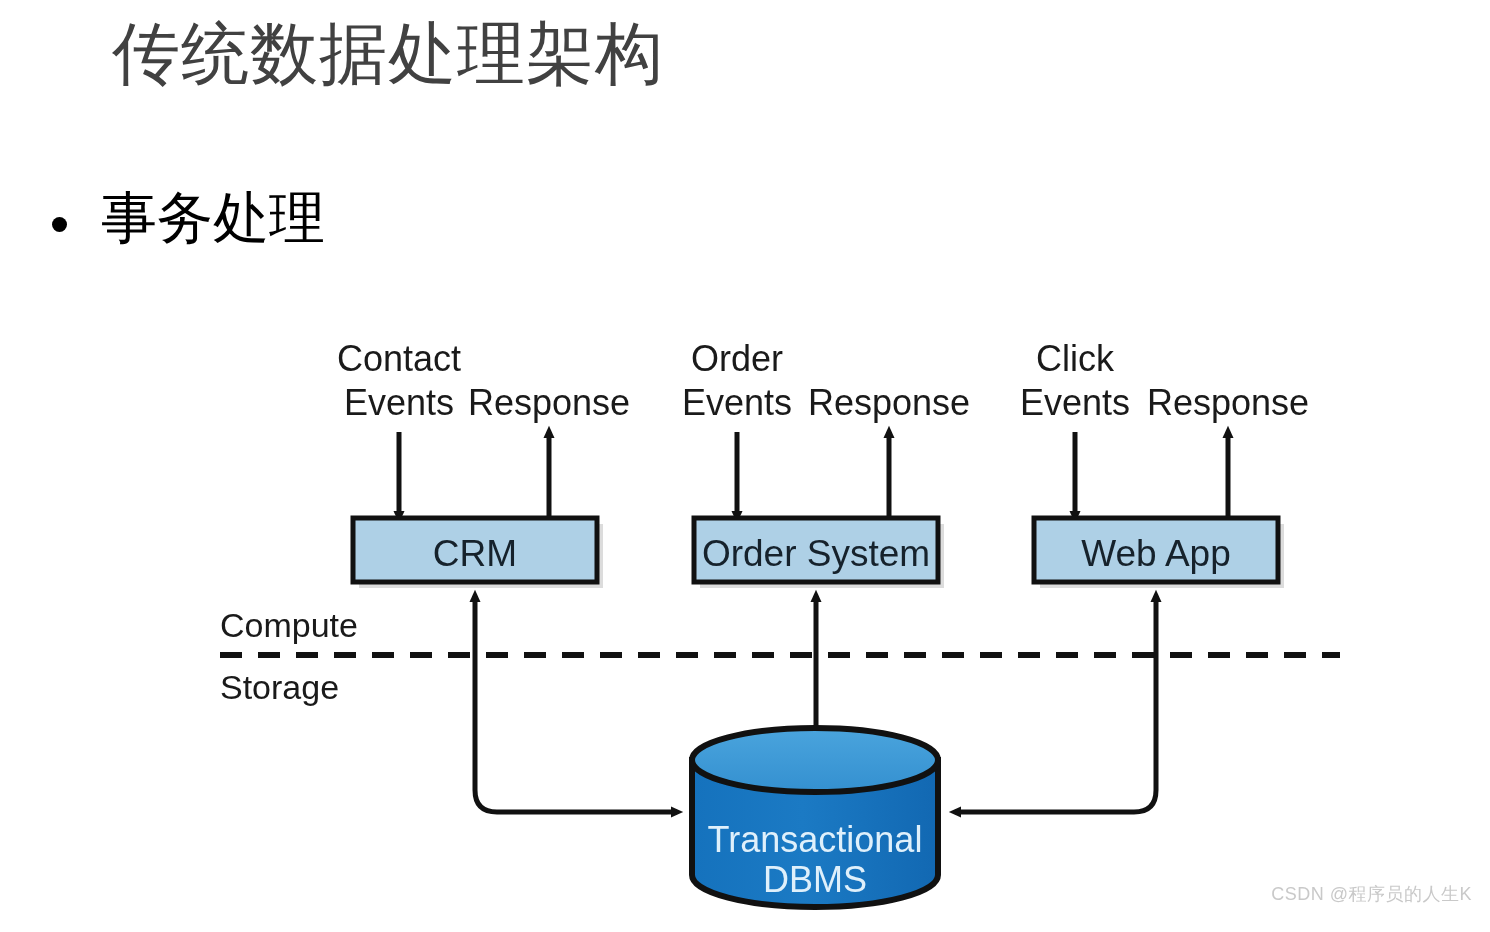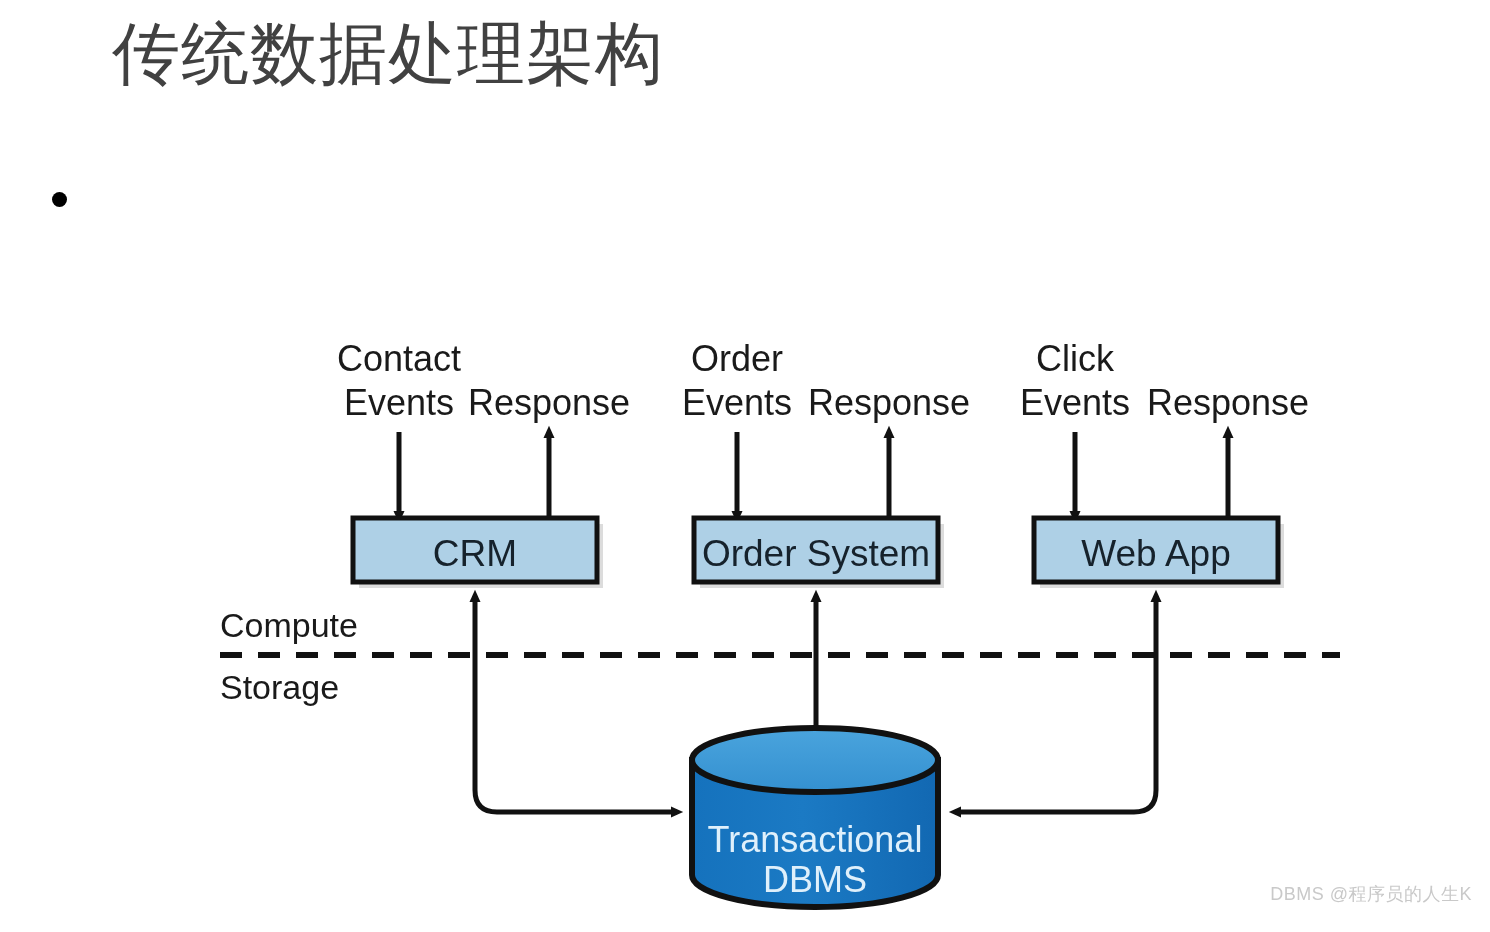--- a/index.html
+++ b/index.html
@@ -74,20 +74,21 @@
     letter-spacing: 0.5px;
   }
 </style>
 </head>
 <body>
 
 <div id="slide-title">传统数据处理架构</div>
 
 <div id="bullet-row">
   <span id="bullet-marker"></span>
+  <span id="bullet-text">事务处理</span>
 </div>
 
 <div id="diagram">
 <svg width="1490" height="932" viewBox="0 0 1490 932" xmlns="http://www.w3.org/2000/svg">
   <defs>
     <marker id="arrowEnd" markerWidth="13" markerHeight="13" refX="6.2" refY="5.6" orient="auto" markerUnits="userSpaceOnUse">
       <path d="M0,0 L12.4,5.6 L0,11.2 z" fill="#111111"></path>
     </marker>
     <marker id="arrowStart" markerWidth="13" markerHeight="13" refX="6.2" refY="5.6" orient="auto-start-reverse" markerUnits="userSpaceOnUse">
       <path d="M0,0 L12.4,5.6 L0,11.2 z" fill="#111111"></path>
@@ -156,13 +157,13 @@
 
   <g>
     <path d="M692,760 L692,875 A123,32 0 0 0 938,875 L938,760 Z" fill="url(#cylBodyGrad)" stroke="#111111" stroke-width="6"></path>
     <ellipse cx="815" cy="760" rx="123" ry="32" fill="url(#cylTopGrad)" stroke="#111111" stroke-width="6"></ellipse>
     <text x="815" y="852" text-anchor="middle" font-family="Liberation Sans, sans-serif" font-size="36" fill="#dff0fb">Transactional</text>
     <text x="815" y="892" text-anchor="middle" font-family="Liberation Sans, sans-serif" font-size="36" fill="#dff0fb">DBMS</text>
   </g>
 </svg>
 </div>
 
-<div id="watermark">DBMS @程序员的人生K</div>
+<div id="watermark">CSDN @程序员的人生K</div>
 
 </body></html>

